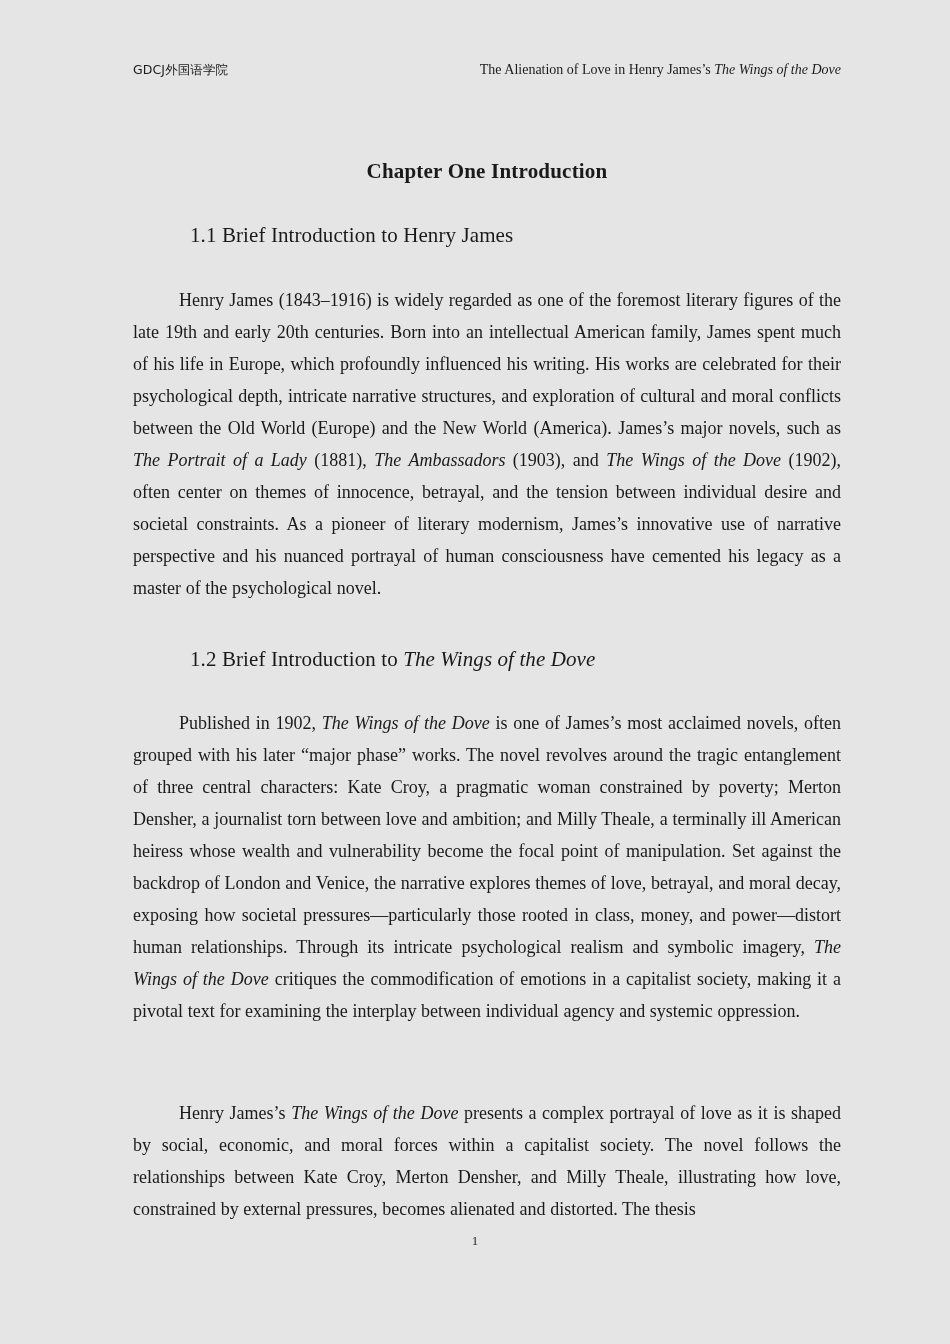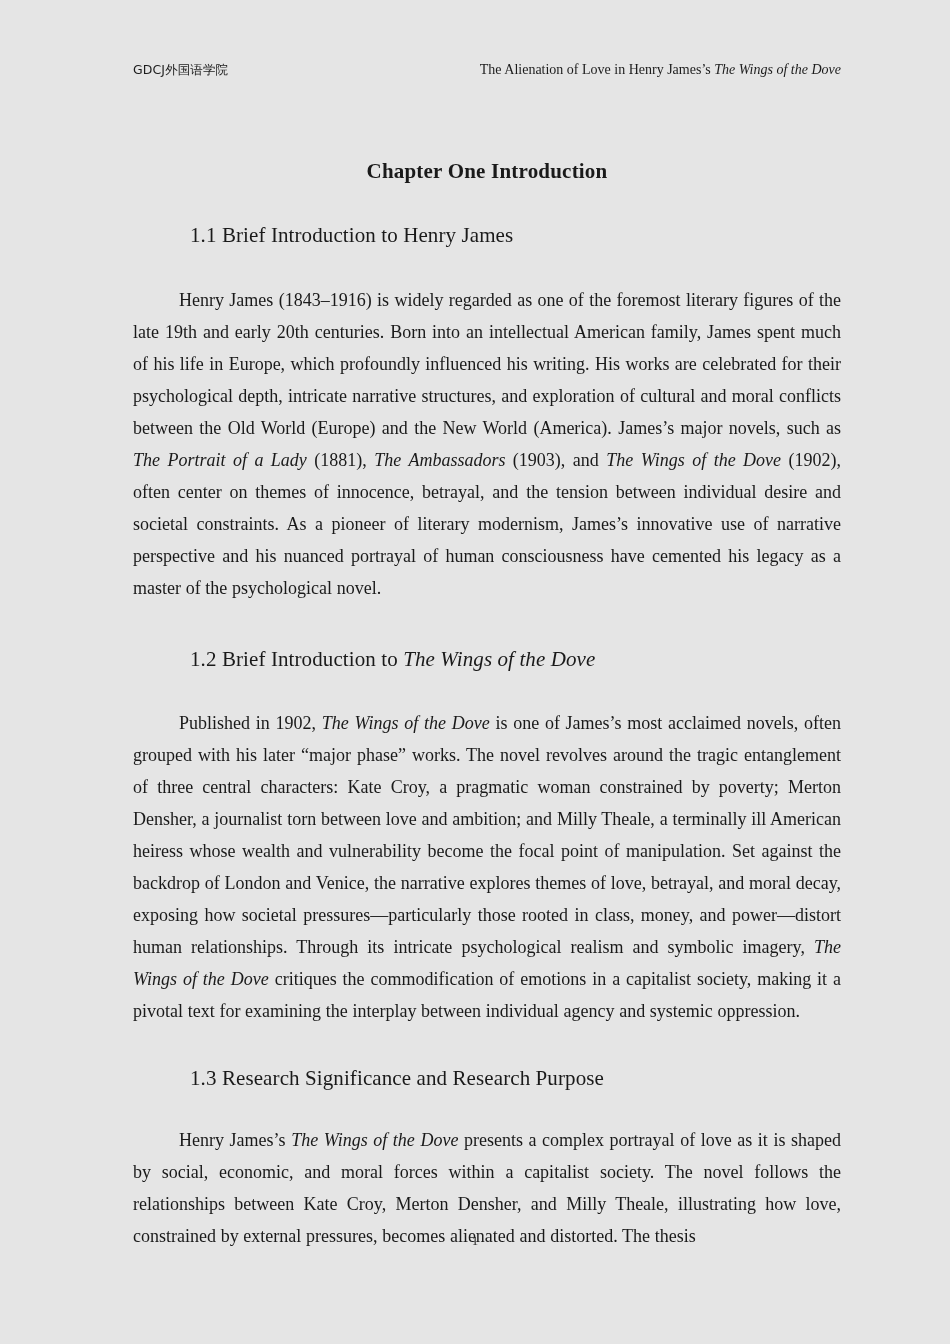--- a/index.html
+++ b/index.html
@@ -141,23 +141,20 @@
     <h2 class="section-heading">
       <span>1.2 Brief Introduction to </span><span class="bk">The Wings of the Dove</span>
     </h2>
 
     <div class="gap-h2-p"></div>
 
     <p class="body">Published in 1902, <i>The Wings of the Dove</i> is one of James’s most acclaimed novels, often grouped with his later “major phase” works. The novel revolves around the tragic entanglement of three central characters: Kate Croy, a pragmatic woman constrained by poverty; Merton Densher, a journalist torn between love and ambition; and Milly Theale, a terminally ill American heiress whose wealth and vulnerability become the focal point of manipulation. Set against the backdrop of London and Venice, the narrative explores themes of love, betrayal, and moral decay, exposing how societal pressures—particularly those rooted in class, money, and power—distort human relationships. Through its intricate psychological realism and symbolic imagery, <i>The Wings of the Dove</i> critiques the commodification of emotions in a capitalist society, making it a pivotal text for examining the interplay between individual agency and systemic oppression.</p>
 
     <div class="gap-p-h3"></div>
 
-    <h2 class="section-heading">
-      <span>1.3 Research Significance and Research Purpose</span><span class="bk"></span>
-    </h2>
 
     <div class="gap-h3-p"></div>
 
     <p class="body">Henry James’s <i>The Wings of the Dove</i> presents a complex portrayal of love as it is shaped by social, economic, and moral forces within a capitalist society. The novel follows the relationships between Kate Croy, Merton Densher, and Milly Theale, illustrating how love, constrained by external pressures, becomes alienated and distorted. The thesis</p>
 
   </div>
 
   <div class="page-number">1</div>
 
 </div>

